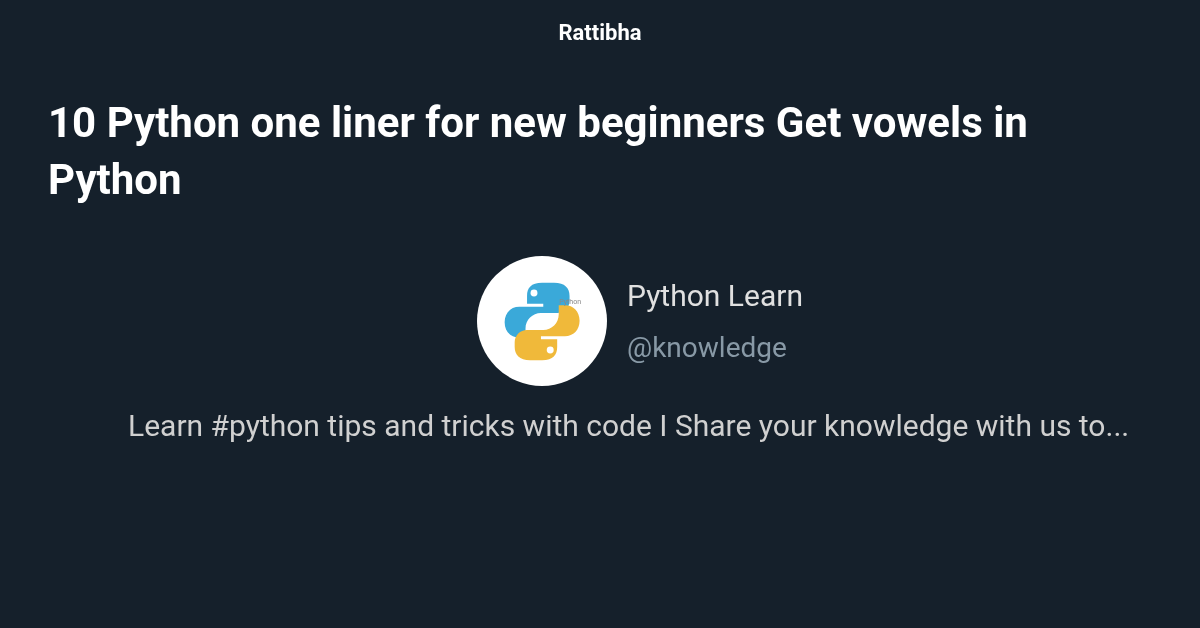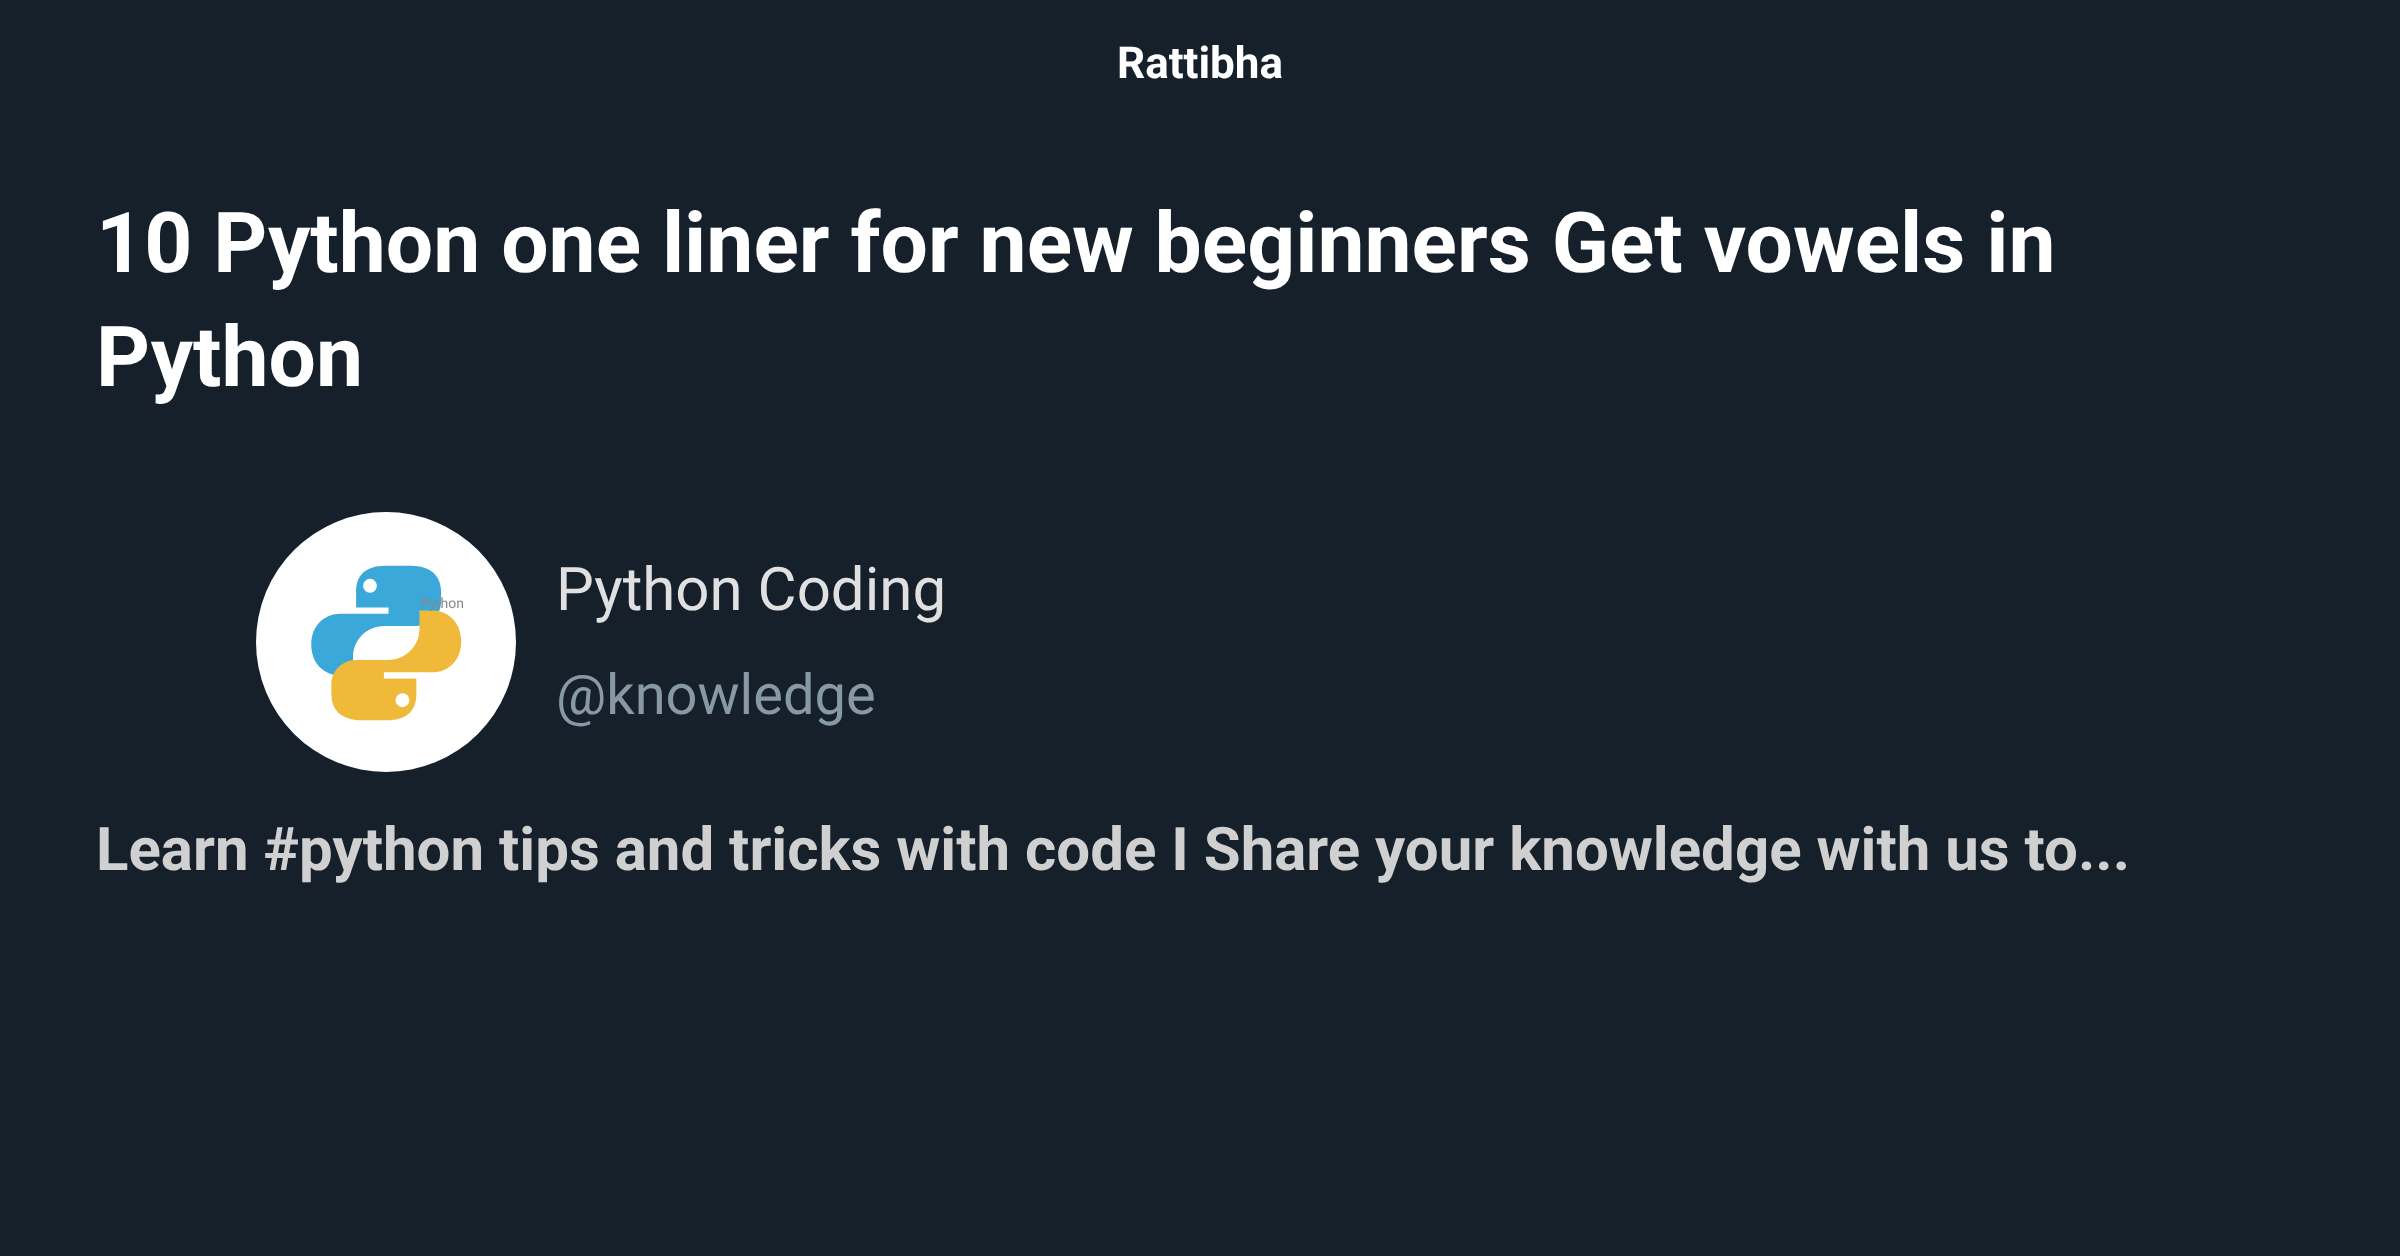--- a/index.html
+++ b/index.html
@@ -30,20 +30,21 @@
       font-weight: 700;
       color: #ffffff;
       line-height: 1.35;
       margin-bottom: 48px;
     }
     .author-row {
       display: flex;
       align-items: center;
       margin-left: 80px;
       margin-bottom: 20px;
+      justify-content: center;
     }
     .avatar {
       width: 130px;
       height: 130px;
       border-radius: 50%;
       background-color: #ffffff;
       display: flex;
       align-items: center;
       justify-content: center;
       flex-shrink: 0;
@@ -64,23 +65,24 @@
       color: #e0e0e0;
       margin-bottom: 18px;
     }
     .author-handle {
       font-size: 28px;
       font-weight: 400;
       color: #8899a6;
     }
     .description {
       font-size: 30px;
-      font-weight: 700;
+      font-weight: 400;
       color: #d0d0d0;
       line-height: 1.3;
+      margin-left: 80px;
       margin-top: 15px;
     }
     .py-label {
       position: absolute;
       font-size: 7px;
       color: #888;
       top: 42px;
       right: 26px;
     }
   </style>
@@ -96,19 +98,19 @@
     <div class="avatar">
       <svg viewBox="0 0 110 110" xmlns="http://www.w3.org/2000/svg">
         <path d="M54.5,5 C40,5 35,12 35,22 L35,32 L56,32 L56,36 L25,36 C14,36 6,44 6,56 C6,68 14,76 25,76 L33,76 L33,64 C33,53 42,44 53,44 L74,44 C83,44 90,37 90,28 L90,22 C90,12 84,5 70,5 Z" fill="#3aa9d9"></path>
         <circle cx="44" cy="18" r="4.5" fill="#ffffff"></circle>
         <path d="M54.5,105 C69,105 74,98 74,88 L74,78 L53,78 L53,74 L84,74 C95,74 103,66 103,54 C103,42 95,34 84,34 L76,34 L76,46 C76,57 67,66 56,66 L35,66 C26,66 19,73 19,82 L19,88 C19,98 25,105 39,105 Z" fill="#f0b93a"></path>
         <circle cx="65" cy="92" r="4.5" fill="#ffffff"></circle>
       </svg>
       <span class="py-label">Python</span>
     </div>
     <div class="author-info">
-      <div class="author-name">Python Coding</div>
+      <div class="author-name">Python Learn</div>
       <div class="author-handle">@knowledge</div>
     </div>
   </div>
 
   <div class="description">Learn #python tips and tricks with code I Share your knowledge with us to...</div>
 </div>
 
 </body></html>

